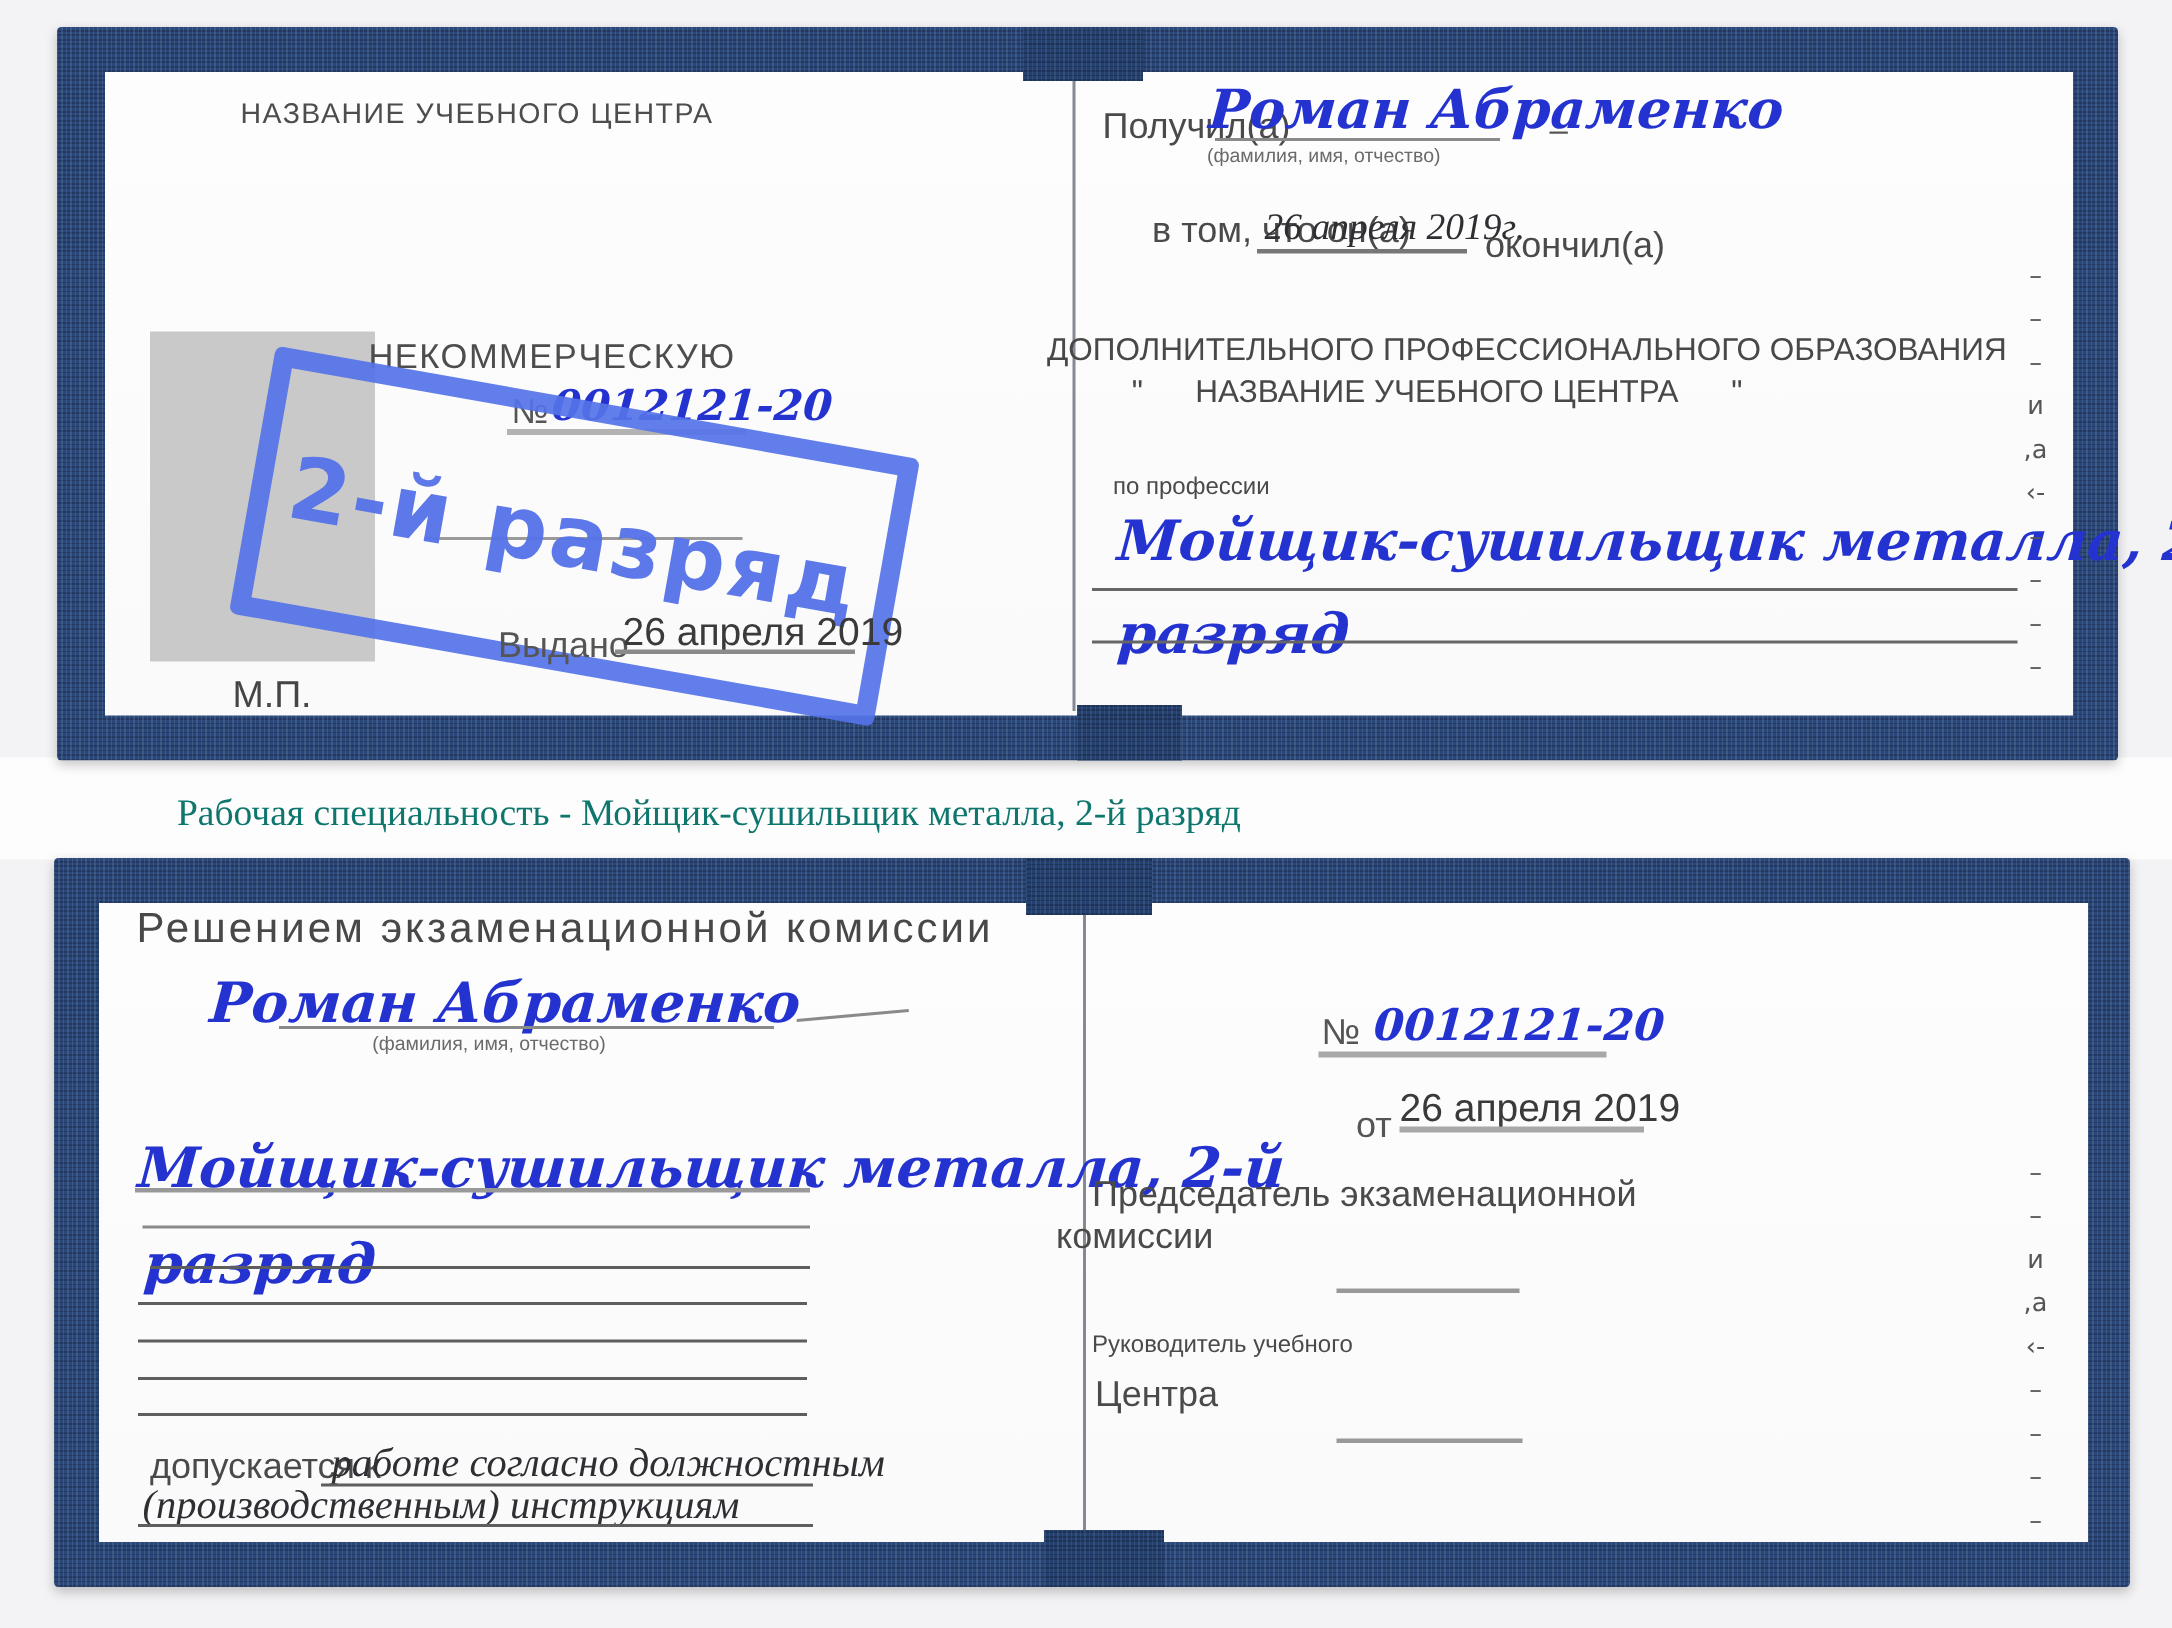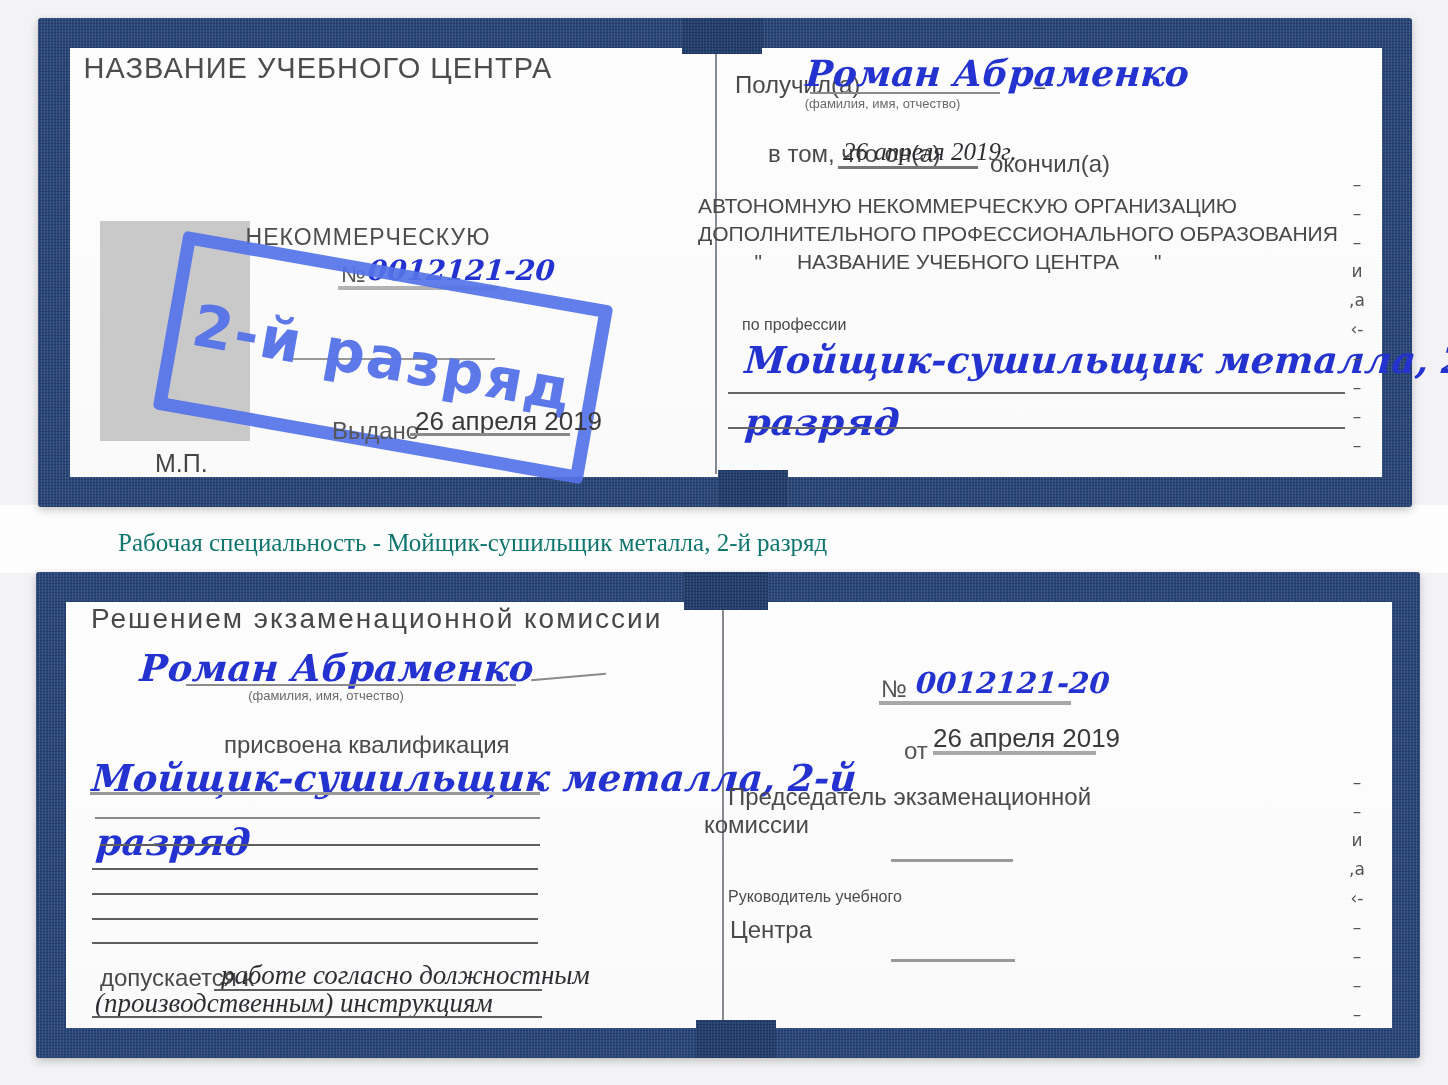--- a/index.html
+++ b/index.html
@@ -54,21 +54,21 @@
 <div class="band" style="top:505px;height:68px;"></div>
 <div class="t" style="left:118px;top:529px;font-size:25px;color:#0f766e;font-family:Liberation Serif, serif;">Рабочая специальность - Мойщик-сушильщик металла, 2-й разряд</div>
 
 <div class="panel" style="left:38px;top:18px;width:1374px;height:489px;">
 
   <div class="pg" style="left:32px;top:30px;width:1312px;height:429px;"></div>
   <div class="fold" style="left:677px;top:34px;height:422px;"></div>
   <div class="tab" style="left:644px;top:0;width:80px;height:36px;"></div>
   <div class="tab" style="left:680px;top:452px;width:70px;height:37px;"></div>
 
-  <div class="t c" style="left:0px;top:34px;width:560px;font-size:29px;letter-spacing:1px;color:#4d4d4d;text-align:center;">НАЗВАНИЕ УЧЕБНОГО ЦЕНТРА</div>
+  <div class="t c" style="left:0px;top:48px;width:560px;font-size:19px;letter-spacing:1px;color:#4d4d4d;text-align:center;">НАЗВАНИЕ УЧЕБНОГО ЦЕНТРА</div>
 
   <div class="photo" style="left:62px;top:203px;width:150px;height:220px;"></div>
 
   <div class="t c" style="left:150px;top:206px;width:360px;font-size:23px;letter-spacing:1px;color:#4d4d4d;">НЕКОММЕРЧЕСКУЮ</div>
 
   <div class="t" style="left:303px;top:243px;font-size:23px;color:#555;">№</div>
   <div class="hw" style="left:330px;top:236px;font-size:28px;">0012121-20</div>
   <div class="ln" style="left:300px;top:268px;width:160px;height:4px;background:#b3b3b3;"></div>
 
   <div class="ln" style="left:245px;top:340px;width:212px;height:2px;background:#9a9a9a;"></div>
@@ -85,21 +85,20 @@
   <div class="hw" style="left:768px;top:34px;font-size:36px;">Роман Абраменко</div>
   <div class="ln" style="left:772px;top:74px;width:190px;height:2px;"></div>
   <div class="t" style="left:995px;top:56px;font-size:22px;color:#555;">–</div>
   <div class="t c hint" style="left:762px;top:78px;width:165px;">(фамилия, имя, отчество)</div>
 
   <div class="t" style="left:730px;top:122px;font-size:24px;">в том, что он(а)</div>
   <div class="t it" style="left:805px;top:120px;font-size:25px;">26 апреля 2019г.</div>
   <div class="ln" style="left:800px;top:148px;width:140px;height:3px;background:#777;"></div>
   <div class="t" style="left:952px;top:132px;font-size:24px;">окончил(а)</div>
 
-  <div class="t c" style="left:660px;top:176px;width:520px;font-size:21px;color:#484848;">АВТОНОМНУЮ НЕКОММЕРЧЕСКУЮ ОРГАНИЗАЦИЮ</div>
   <div class="t c" style="left:660px;top:204px;width:520px;font-size:21px;color:#484848;">ДОПОЛНИТЕЛЬНОГО ПРОФЕССИОНАЛЬНОГО ОБРАЗОВАНИЯ</div>
   <div class="t c" style="left:660px;top:232px;width:520px;font-size:21px;color:#484848;">"&nbsp;&nbsp;&nbsp;&nbsp;&nbsp;&nbsp;НАЗВАНИЕ УЧЕБНОГО ЦЕНТРА&nbsp;&nbsp;&nbsp;&nbsp;&nbsp;&nbsp;"</div>
 
   <div class="t" style="left:704px;top:298px;font-size:16px;">по профессии</div>
   <div class="hw" style="left:707px;top:320px;font-size:37px;">Мойщик-сушильщик металла, 2-й</div>
   <div class="ln" style="left:690px;top:374px;width:617px;height:2px;background:#666;"></div>
   <div class="hw" style="left:707px;top:382px;font-size:37px;">разряд</div>
   <div class="ln" style="left:690px;top:409px;width:617px;height:2px;background:#666;"></div>
 
   <div class="edge" style="left:1304px;top:152px;">
@@ -123,21 +122,20 @@
   <div class="tab" style="left:648px;top:0;width:84px;height:38px;"></div>
   <div class="tab" style="left:660px;top:448px;width:80px;height:38px;"></div>
 
   <div class="t c" style="left:55px;top:31px;width:480px;font-size:28px;letter-spacing:2px;color:#484848;">Решением экзаменационной комиссии</div>
 
   <div class="hw" style="left:104px;top:74px;font-size:37px;">Роман Абраменко</div>
   <div class="ln" style="left:150px;top:112px;width:330px;height:2px;"></div>
   <div class="ln" style="left:495px;top:104px;width:75px;height:2px;transform:rotate(-5deg);"></div>
   <div class="t c hint" style="left:200px;top:116px;width:180px;">(фамилия, имя, отчество)</div>
 
-  <div class="t" style="left:188px;top:159px;font-size:24px;">присвоена квалификация</div>
   <div class="hw" style="left:56px;top:184px;font-size:37px;">Мойщик-сушильщик металла, 2-й</div>
   <div class="ln" style="left:54px;top:220px;width:450px;height:3px;background:#999;"></div>
   <div class="ln" style="left:59px;top:245px;width:445px;height:2px;"></div>
   <div class="hw" style="left:60px;top:248px;font-size:37px;">разряд</div>
   <div class="ln" style="left:64px;top:272px;width:440px;height:2px;background:#5e5e5e;"></div>
   <div class="ln" style="left:56px;top:296px;width:446px;height:2px;background:#5e5e5e;"></div>
   <div class="ln" style="left:56px;top:321px;width:446px;height:2px;background:#5e5e5e;"></div>
   <div class="ln" style="left:56px;top:346px;width:446px;height:2px;background:#5e5e5e;"></div>
   <div class="ln" style="left:56px;top:370px;width:446px;height:2px;background:#5e5e5e;"></div>
 

